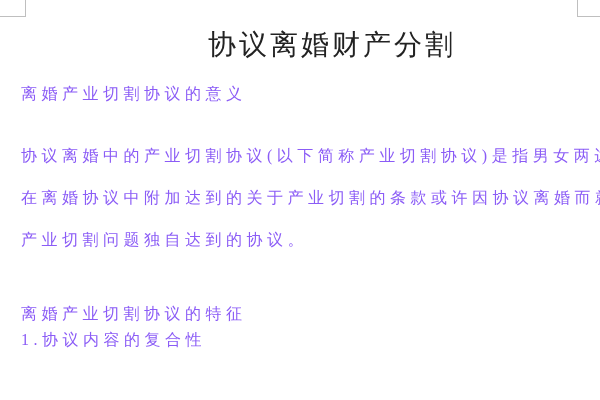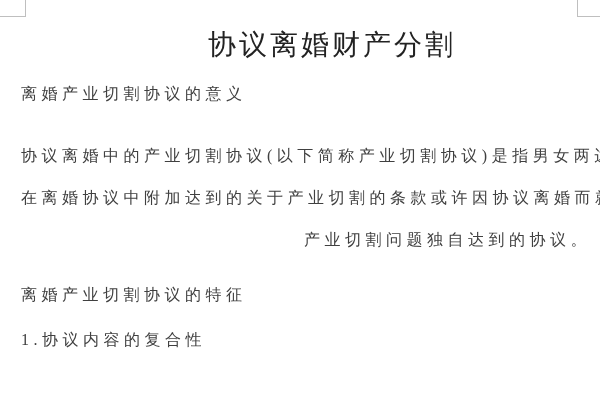--- a/index.html
+++ b/index.html
@@ -36,29 +36,29 @@
     color: #222222;
     letter-spacing: 3px;
     white-space: nowrap;
     padding-left: 32px;
   }
   .body-line {
     position: absolute;
     left: 21px;
     width: 570px;
     font-size: 16px;
-    color: #404040;
+    color: #8b5cf6;
     letter-spacing: 4.5px;
     white-space: nowrap;
   }
   .line-0 { top: 84px;  }
   .line-1 { top: 146px; }
   .line-2 { top: 188px; }
-  .line-3 { top: 230px; text-align: right; }
-  .line-4 { top: 285px; }
+  .line-3 { top: 230px; }
+  .line-4 { top: 304px; }
   .line-5 { top: 330px; }
 </style>
 </head>
 <body>
 
 <div class="page">
 
   <div class="mark mark-left-h"></div>
   <div class="mark mark-left-v"></div>
   <div class="mark mark-right-h"></div>

